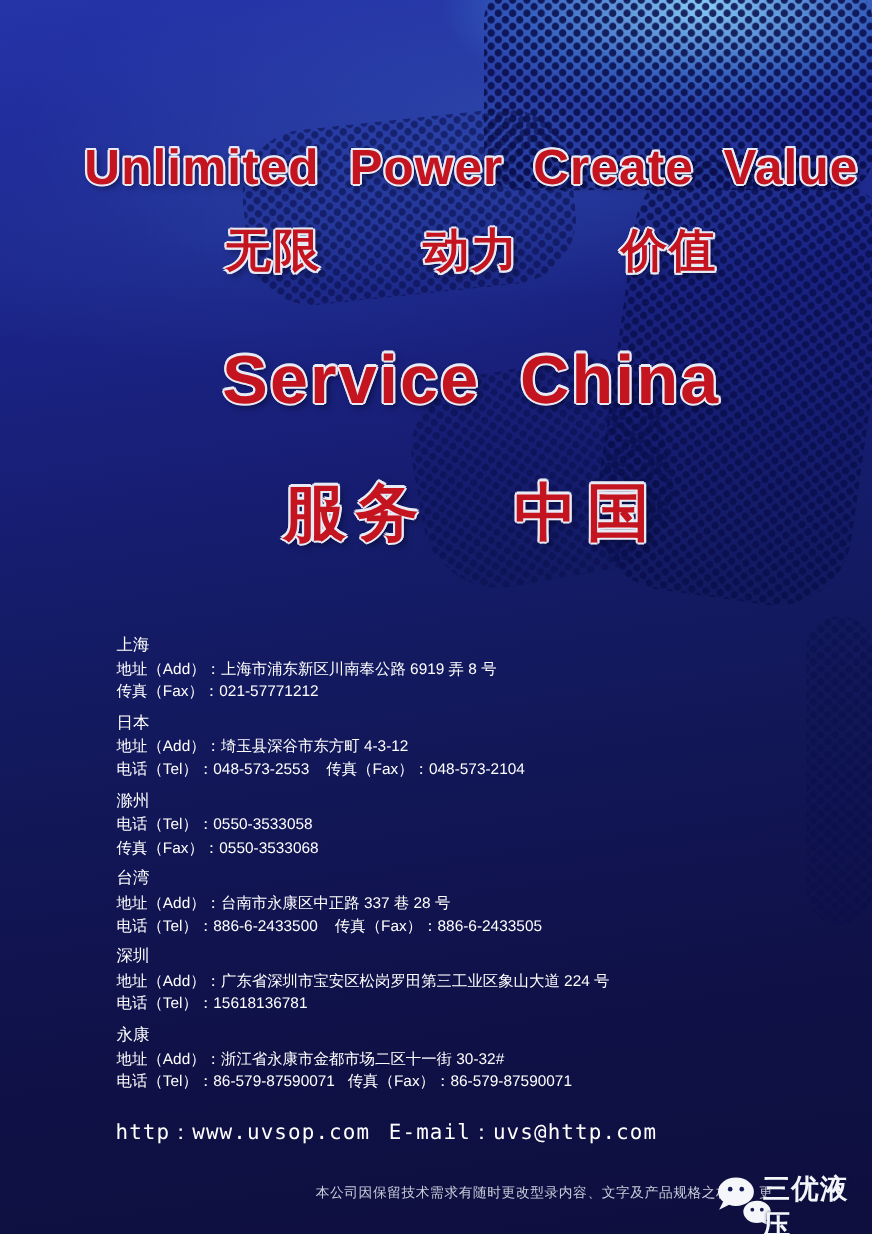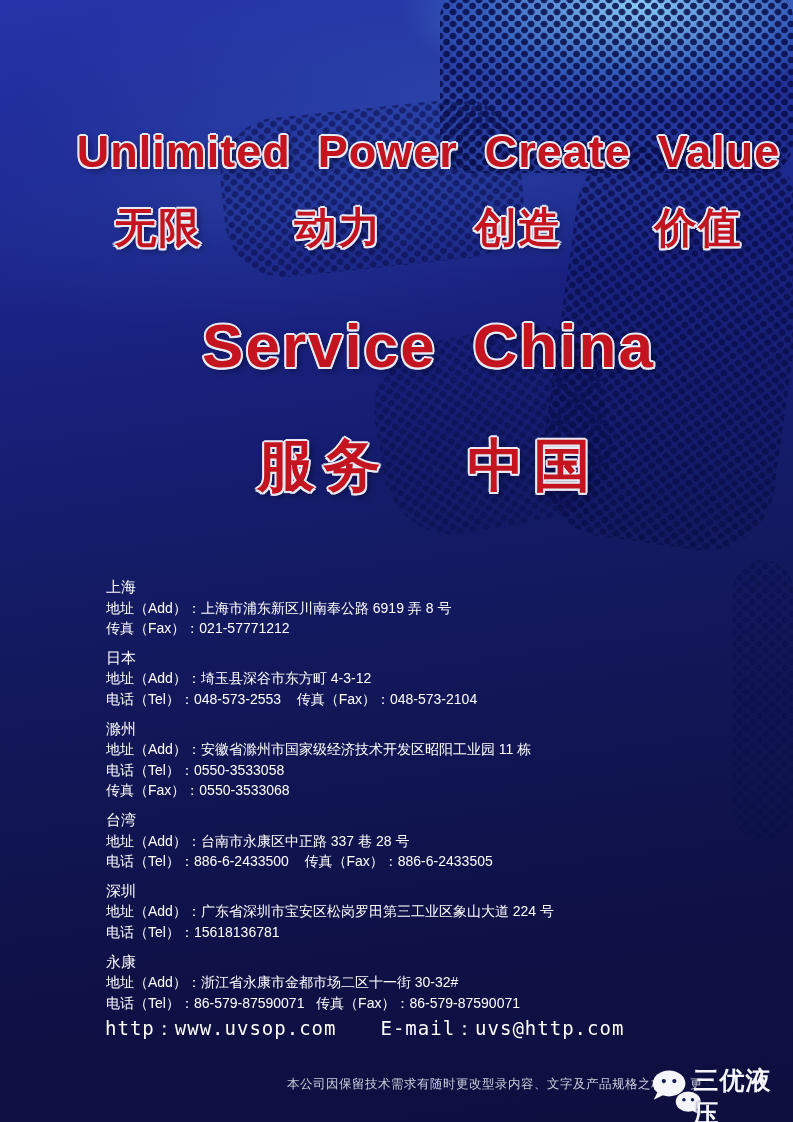--- a/index.html
+++ b/index.html
@@ -44,21 +44,21 @@
   .service-zh{top:428px;font-size:57px;gap:78px;letter-spacing:9px;}
 
   .contacts{position:absolute;left:106px;top:577px;color:#ffffff;
     font-family:Liberation Sans, sans-serif;font-size:14px;line-height:20.6px;}
   .office{margin-bottom:9px;}
   .city{font-size:15px;}
   .line{white-space:pre;}
 
   .links-line{position:absolute;left:105px;top:1016px;color:#ffffff;
     font-family:"DejaVu Sans Mono", monospace;font-size:19px;letter-spacing:1px;
-    display:flex;gap:44px;white-space:pre;}
+    display:flex;gap:17px;white-space:pre;}
 
   .footer-disclaimer{position:absolute;left:287px;top:1076px;color:#c9cdda;
     font-size:12.5px;letter-spacing:.5px;white-space:pre;}
   .brand{position:absolute;left:648px;top:1058px;display:flex;align-items:center;}
   .brand-name{color:#f3f5fa;font-size:25px;font-weight:700;letter-spacing:1px;
     margin-left:-14px;margin-top:6px;text-shadow:0 0 3px rgba(10,16,60,.8);}
   .wechat{width:62px;height:56px;}
 </style>
 </head>
 <body>
@@ -69,21 +69,20 @@
   <div class="dots b"></div>
   <div class="dots c"></div>
   <div class="dots d"></div>
   <div class="dots e"></div>
 
   <div class="row headline-en red">Unlimited  Power  Create  Value</div>
 
   <div class="row headline-zh red">
     <span>无限</span>
     <span>动力</span>
-    <span>创造</span>
     <span>价值</span>
   </div>
 
   <div class="row service-en red">
     <span>Service</span>
     <span>China</span>
   </div>
 
   <div class="row service-zh red">
     <span>服务</span>
@@ -96,21 +95,20 @@
       <div class="line">地址（Add）：上海市浦东新区川南奉公路 6919 弄 8 号</div>
       <div class="line">传真（Fax）：021-57771212</div>
     </div>
     <div class="office">
       <div class="city">日本</div>
       <div class="line">地址（Add）：埼玉县深谷市东方町 4-3-12</div>
       <div class="line">电话（Tel）：048-573-2553    传真（Fax）：048-573-2104</div>
     </div>
     <div class="office">
       <div class="city">滁州</div>
-      <div class="line">地址（Add）：安徽省滁州市国家级经济技术开发区昭阳工业园 11 栋</div>
       <div class="line">电话（Tel）：0550-3533058</div>
       <div class="line">传真（Fax）：0550-3533068</div>
     </div>
     <div class="office">
       <div class="city">台湾</div>
       <div class="line">地址（Add）：台南市永康区中正路 337 巷 28 号</div>
       <div class="line">电话（Tel）：886-6-2433500    传真（Fax）：886-6-2433505</div>
     </div>
     <div class="office">
       <div class="city">深圳</div>

